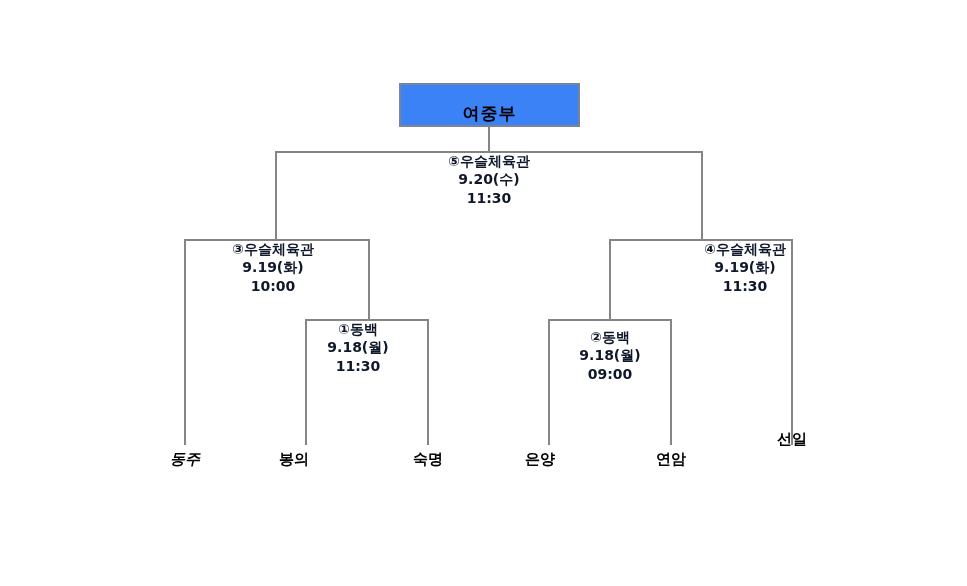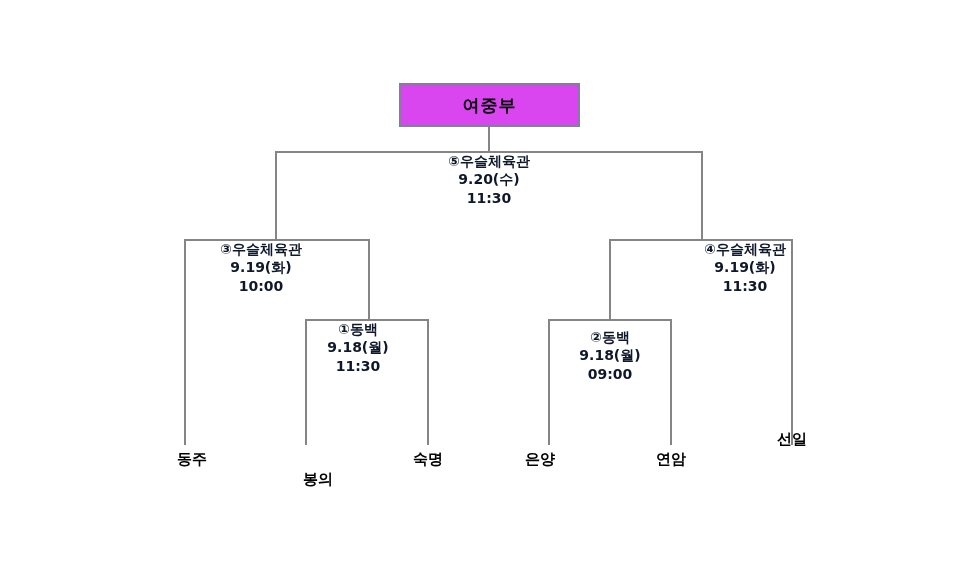--- a/index.html
+++ b/index.html
@@ -19,25 +19,25 @@
     height: 586px;
   }
 
   
   .title-box {
     position: absolute;
     left: 399px;
     top: 83px;
     width: 181px;
     height: 44px;
-    background: #d946ef;
+    background: #3b82f6;
     border: 2px solid #7b8496;
     box-sizing: border-box;
     display: flex;
-    align-items: center;
+    align-items: flex-end;
     justify-content: center;
   }
   .title-box .title-text {
     font-size: 17px;
     font-weight: bold;
     color: #000000;
     letter-spacing: 1px;
   }
 
   
@@ -106,21 +106,21 @@
     <div class="m-date">9.20(수)</div>
     <div class="m-time">11:30</div>
   </div>
 
   <div class="hbar" style="left:184px; top:239px; width:186px;"></div>
 
   <div class="vline" style="left:184px; top:239px; height:206px;"></div>
 
   <div class="vline" style="left:368px; top:239px; height:80px;"></div>
 
-  <div class="match" style="left:172px; top:240px; width:178px;">
+  <div class="match" style="left:184px; top:240px; width:178px;">
     <div class="m-venue">③우슬체육관</div>
     <div class="m-date">9.19(화)</div>
     <div class="m-time">10:00</div>
   </div>
 
   <div class="hbar" style="left:609px; top:239px; width:184px;"></div>
 
   <div class="vline" style="left:609px; top:239px; height:80px;"></div>
 
   <div class="vline" style="left:791px; top:239px; height:206px;"></div>
@@ -144,24 +144,24 @@
   <div class="hbar" style="left:548px; top:319px; width:124px;"></div>
   <div class="vline" style="left:548px; top:319px; height:126px;"></div>
   <div class="vline" style="left:670px; top:319px; height:126px;"></div>
 
   <div class="match" style="left:549px; top:320px; width:122px;margin-top:8px;">
     <div class="m-venue">②동백</div>
     <div class="m-date">9.18(월)</div>
     <div class="m-time">09:00</div>
   </div>
 
-  <div class="team" style="left:152px; top:450px;">
+  <div class="team" style="left:145px; top:450px;font-style:italic;">
     <span>동주</span>
   </div>
-  <div class="team" style="left:278px; top:450px;margin-top:20px;">
+  <div class="team" style="left:254px; top:450px;">
     <span>봉의</span>
   </div>
   <div class="team" style="left:388px; top:450px;">
     <span>숙명</span>
   </div>
   <div class="team" style="left:500px; top:450px;">
     <span>은양</span>
   </div>
   <div class="team" style="left:631px; top:450px;">
     <span>연암</span>

